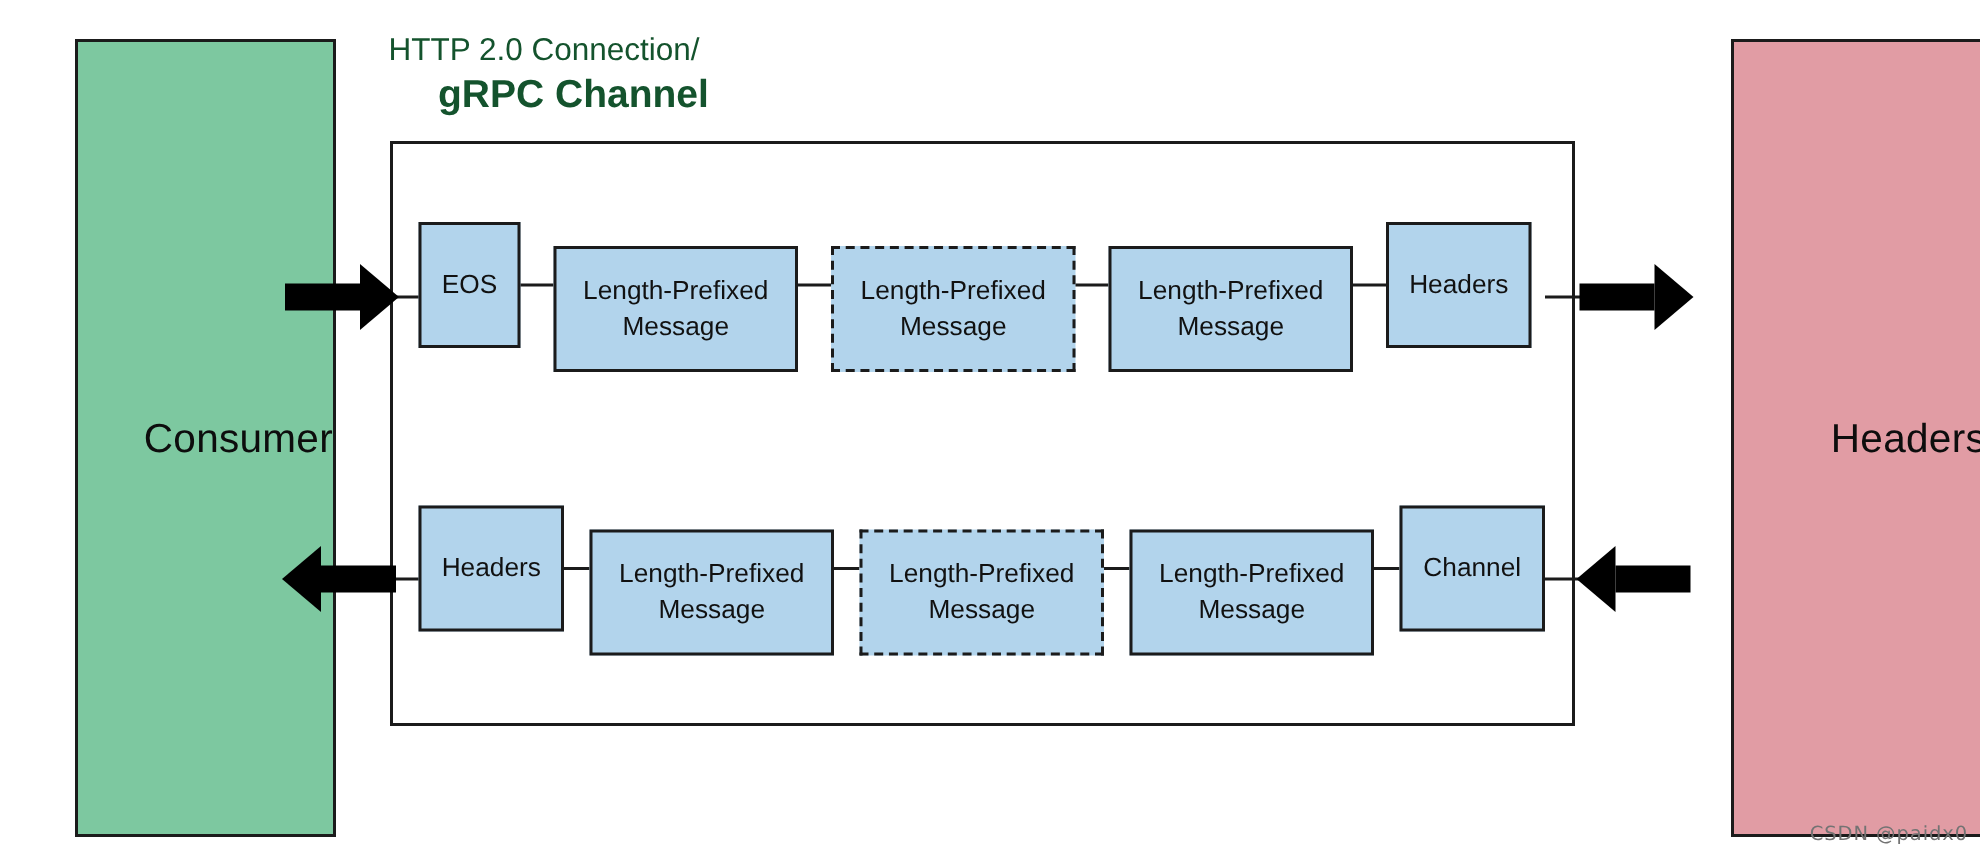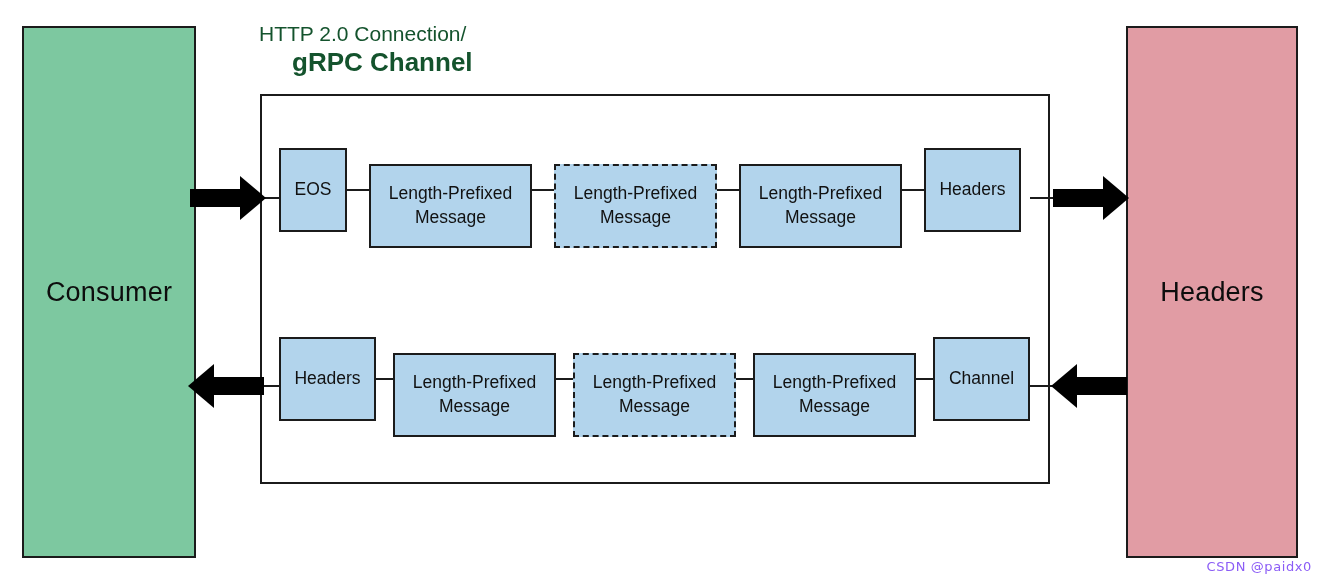--- a/index.html
+++ b/index.html
@@ -18,24 +18,25 @@
     overflow: hidden;
   }
 
   
   .endpoint {
     position: absolute;
     border: 2px solid #1b1b1b;
     box-sizing: border-box;
     display: flex;
     align-items: center;
-    justify-content: center;
+    justify-content: flex-end;
     font-size: 27px;
     color: #0d0d0d;
     letter-spacing: .2px;
+    margin-left: 28px;
   }
   #consumer-box {
     left: 22px;
     top: 26px;
     width: 174px;
     height: 532px;
     background: #7dc8a0;
   }
   #server-box {
     left: 1126px;
@@ -161,23 +162,23 @@
   }
   #link-left-top     { left: 240px; top: 197px; width: 41px; }
   #link-left-bottom  { left: 238px; top: 385px; width: 43px; }
   #link-right-top    { left: 1030px; top: 197px; width: 42px; }
   #link-right-bottom { left: 1030px; top: 385px; width: 42px; }
 
   
   #watermark {
     position: absolute;
     right: 8px;
-    bottom: 4px;
+    bottom: 14px;
     font-size: 13px;
-    color: #8b5cf6;
+    color: #737373;
     letter-spacing: .6px;
     font-family: "DejaVu Sans", sans-serif;
   }
 </style>
 </head>
 <body>
 
 <div id="canvas">
 
   <div class="endpoint" id="consumer-box">

